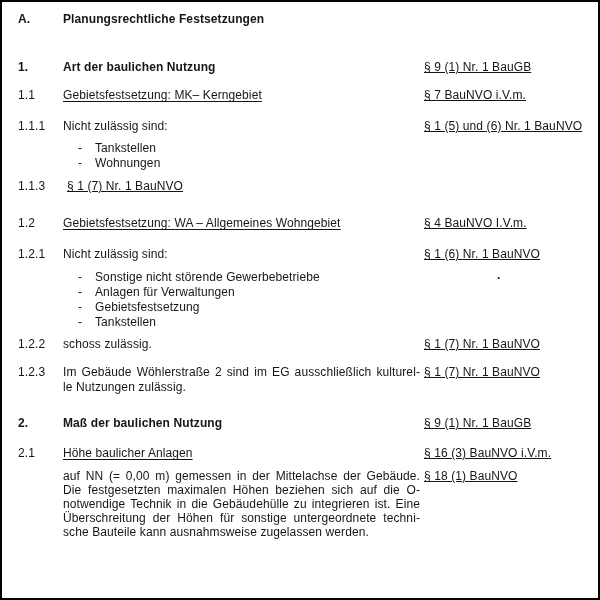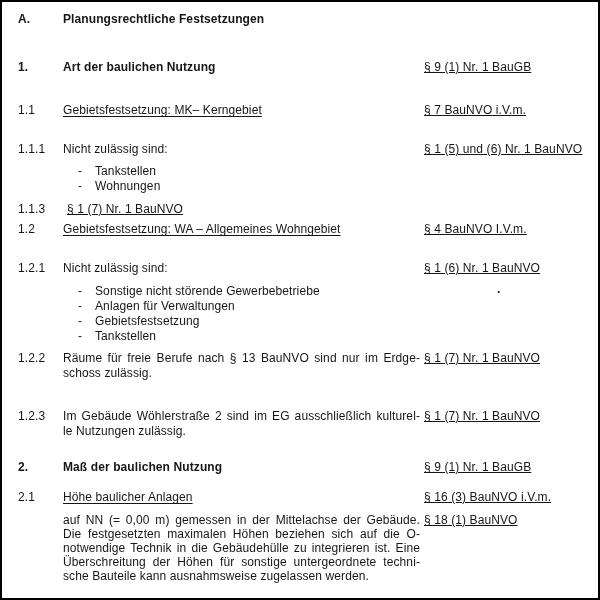--- a/index.html
+++ b/index.html
@@ -19,22 +19,22 @@
   .content { width:357px; flex:none; }
   .ref { margin-left:4px; flex:none; white-space:nowrap; position:relative;text-decoration:underline; }
   .bold { font-weight:bold; }
   .u { text-decoration:underline; text-underline-offset:2px;text-align:right; }
   .bullet { display:flex; padding-left:15px; }
   .dash { width:17px; flex:none; }
   .jl { text-align:justify; text-align-last:justify; }
   .jl.last { text-align:justify; text-align-last:auto; }
   .body-lines .jl { line-height:14px; }
   .artifact-dot { position:absolute; left:73px; top:21px; font-weight:bold; }
-  .mt33{margin-top:33px} .mt22{margin-top:5px} .mt21{margin-top:21px}
-  .mt15{margin-top:15px} .mt13{margin-top:28px} .mt9{margin-top:24px}
+  .mt33{margin-top:33px} .mt22{margin-top:22px} .mt21{margin-top:21px}
+  .mt15{margin-top:15px} .mt13{margin-top:13px} .mt9{margin-top:16px}
   .mt8{margin-top:8px} .mt7{margin-top:7px}
 </style>
 </head>
 <body>
 
 <div class="page">
 
   <div class="row">
     <div class="num bold">A.</div>
     <div class="content bold">Planungsrechtliche Festsetzungen</div>
@@ -108,21 +108,20 @@
       <div class="bullet">
         <span class="dash">-</span>
         <span>Tankstellen</span>
       </div>
     </div>
   </div>
 
   <div class="row mt7">
     <div class="num">1.2.2</div>
     <div class="content">
-      <div class="jl">Räume für freie Berufe nach § 13 BauNVO sind nur im Erdge-</div>
       <div class="jl last">schoss zulässig.</div>
     </div>
     <div class="ref">§ 1 (7) Nr. 1 BauNVO</div>
   </div>
 
   <div class="row mt13">
     <div class="num">1.2.3</div>
     <div class="content">
       <div class="jl">Im Gebäude Wöhlerstraße 2 sind im EG ausschließlich kulturel-</div>
       <div class="jl last">le Nutzungen zulässig.</div>

